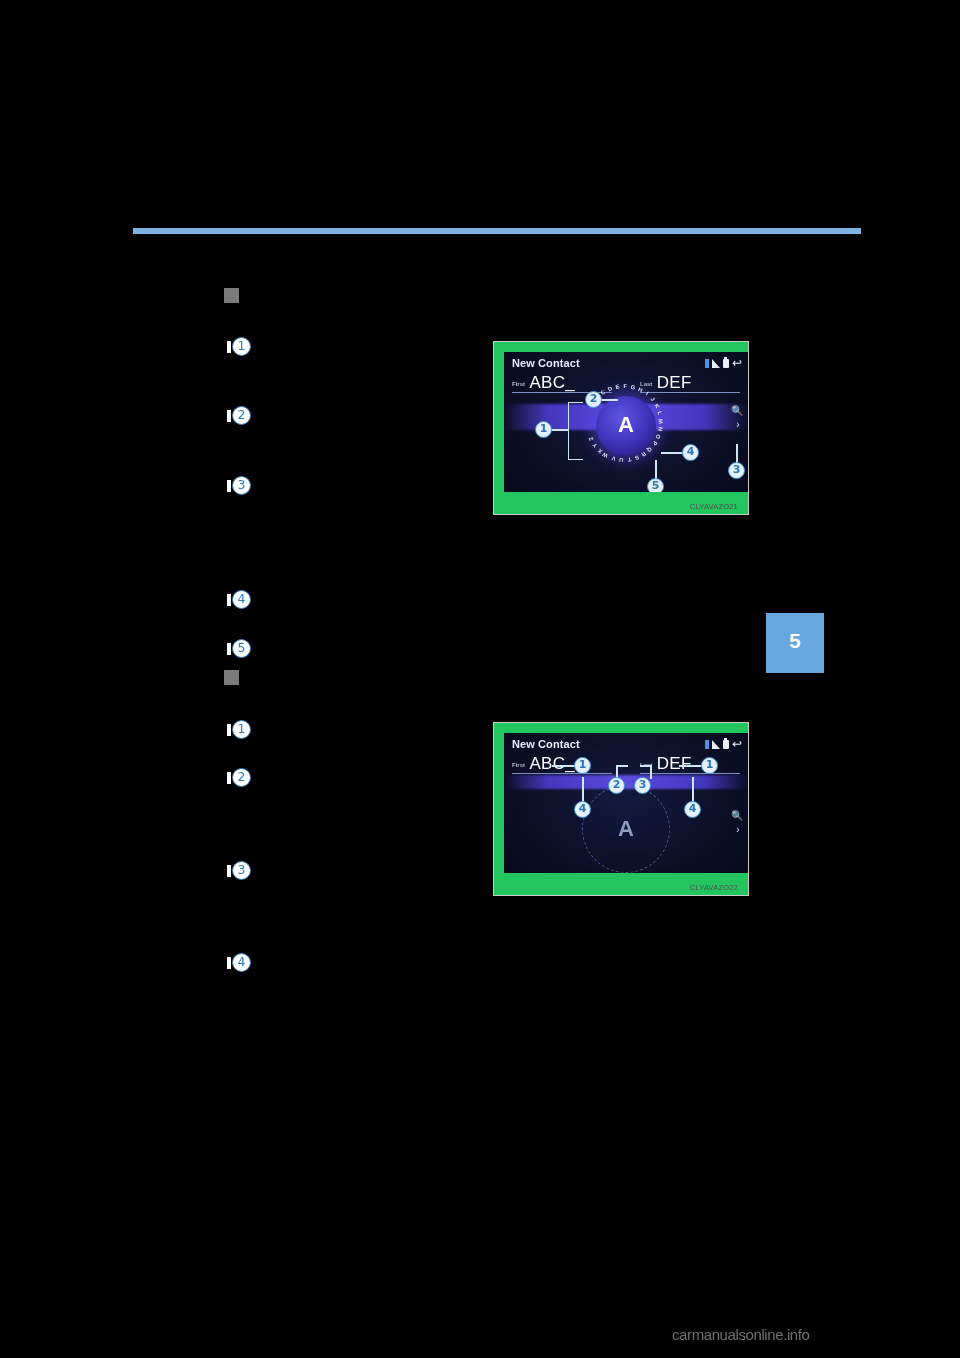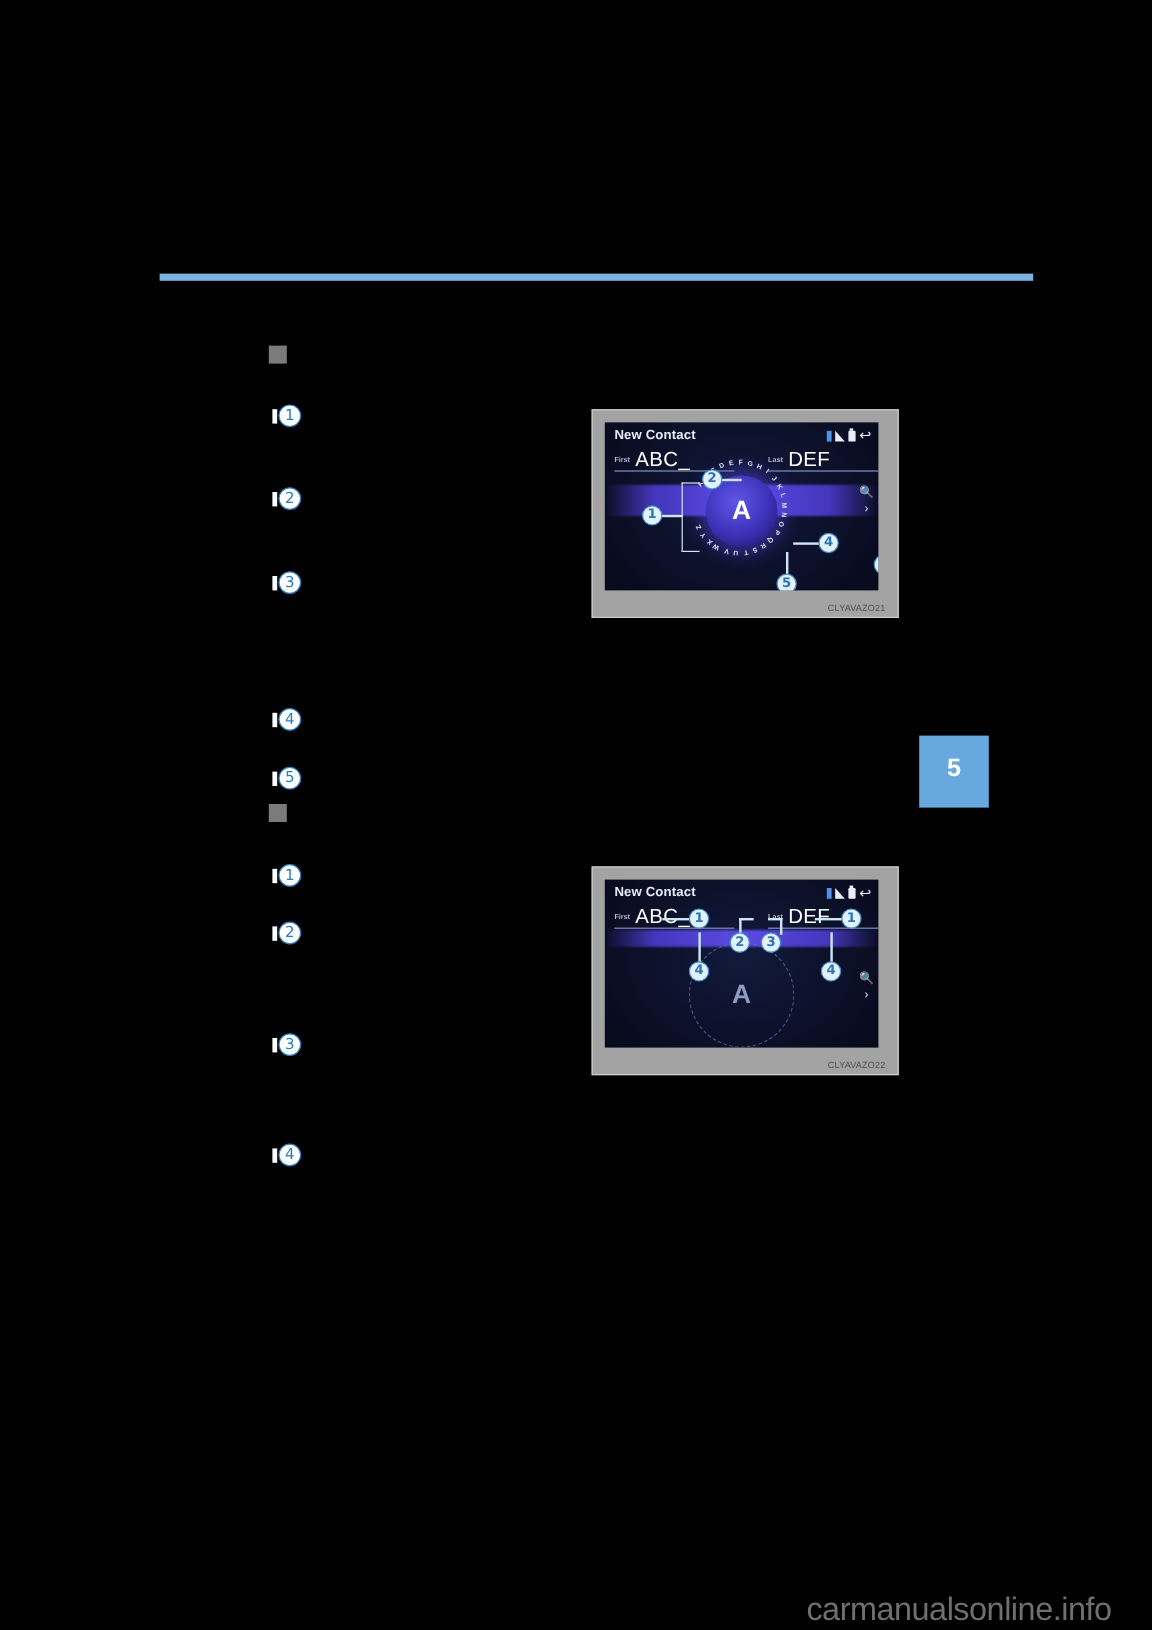--- a/index.html
+++ b/index.html
@@ -55,24 +55,24 @@
   .chapter-tab{
     position:absolute;left:766px;top:613px;width:58px;height:60px;
     background:#67a9df;color:#ffffff;
     font-size:21px;font-weight:600;
     display:flex;align-items:center;justify-content:center;
     padding-bottom:4px;box-sizing:border-box;
   }
 
   
   .figframe{
-    position:absolute;background:#a3a3a3;
+    position:absolute;background:#22c55e;
     border:1px solid #cccccc;
     box-sizing:border-box;
-    padding:10px 16px 0 10px;
+    padding:10px 0 0 10px;
   }
   .fig1{left:493px;top:341px;width:256px;height:174px;}
   .fig2{left:493px;top:722px;width:256px;height:174px;}
 
   .screen{
     position:relative;width:100%;height:140px;
     background:radial-gradient(115% 150% at 50% 46%, #121a3c 0%, #080a1c 55%, #000208 100%);
     overflow:hidden;
   }
   .fig-caption{
@@ -158,21 +158,21 @@
   .lead{position:absolute;background:#cfe6f7;z-index:4;}
   .lead-h{height:1.6px;}
   .lead-v{width:1.6px;}
   .bracket{
     position:absolute;border:1.6px solid #cfe6f7;border-right:none;z-index:4;
   }
 
   
   .watermark{
     position:absolute;left:672px;top:1326px;
-    font-size:27px;color:#6f6f6f;letter-spacing:-0.4px;
+    font-size:15px;color:#6f6f6f;letter-spacing:-0.4px;
     font-family:"Liberation Sans", sans-serif;
   }
 </style>
 </head>
 <body>
 
 <div class="page">
 
   <div class="top-rule"></div>
 

